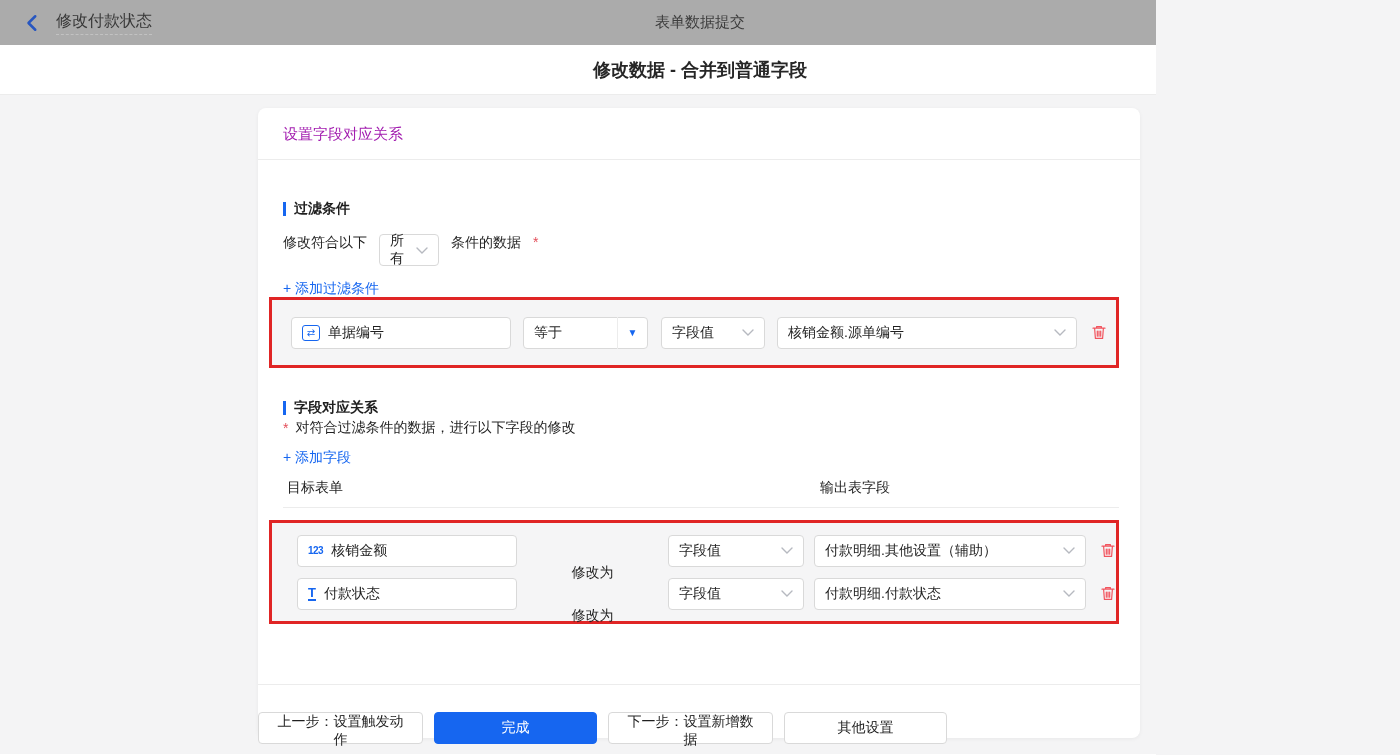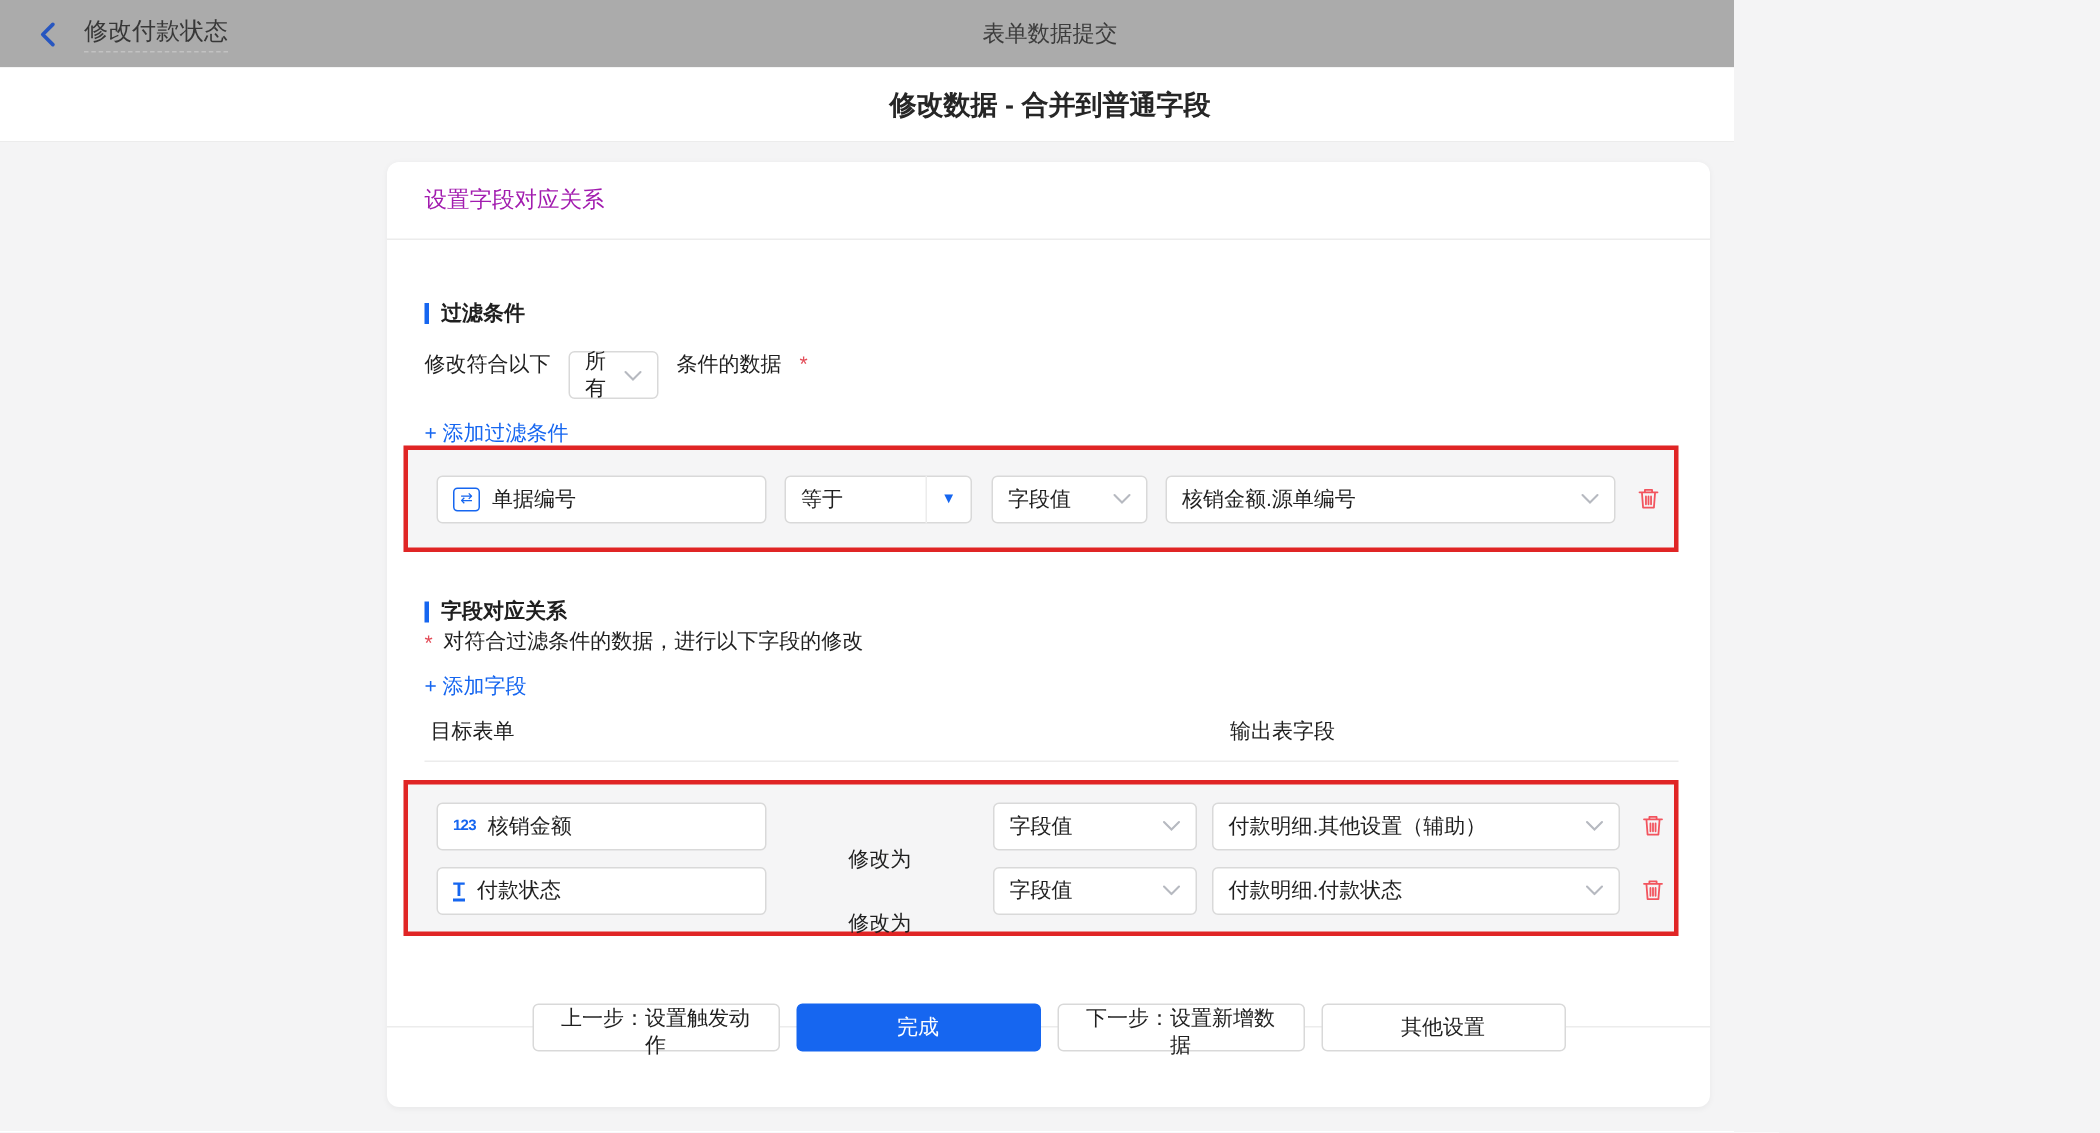--- a/index.html
+++ b/index.html
@@ -52,21 +52,21 @@
   .desc-row { position:absolute; top:311px; left:25px; display:flex; align-items:center; gap:7px;
               font-size:14px; color:#1f1f1f; }
 
   .col-headers { position:absolute; top:371px; left:0; right:0; font-size:14px; color:#1f1f1f; }
   .col-target { position:absolute; left:29px; }
   .col-output { position:absolute; left:562px; }
   .col-divider { position:absolute; top:399px; left:25px; width:836px; height:1px; background:#ececec; }
 
   
   .hl-box { position:absolute; left:11px; width:850px; background:#f5f5f6;
-            border:3px solid #e02525; }
+            border:3px solid #e02525;align-items:flex-end; }
   .box1 { top:189px; height:71px; display:flex; align-items:center; padding-left:19px; }
   .box2 { top:412px; height:104px; display:flex; flex-direction:column;
           justify-content:center; gap:11px; padding-left:19px; }
   .map-row { display:flex; align-items:center; height:32px; }
 
   .field-box { width:220px; height:32px; background:#fff; border:1px solid #d9d9d9;
                border-radius:4px; display:flex; align-items:center; padding-left:10px;
                gap:8px; font-size:14px; color:#1f1f1f; cursor:pointer; }
   .f-icon-serial { width:18px; height:16px; border:1px solid #1666f0; border-radius:3px;
                    color:#1666f0; font-size:10px; line-height:14px; text-align:center; }
@@ -87,22 +87,22 @@
   .wide-select-f { width:300px; margin-left:12px; }
   .type-select-m { width:136px; }
   .wide-select-m { width:272px; margin-left:10px; }
 
   .modify-cell { width:151px; text-align:center; font-size:14px; color:#1f1f1f;margin-top:44px; }
 
   .trash-btn { margin-left:14px; background:none; border:none; cursor:pointer; display:flex;
                align-items:center; }
 
   .card-footer-divider { position:absolute; top:576px; left:0; width:882px; height:1px; background:#ececec; }
-  .card-footer { position:absolute; top:561px; left:0; width:882px; display:flex;
-                 justify-content:center; gap:11px; }
+  .card-footer { position:absolute; top:604px; left:0; width:882px; display:flex;
+                 justify-content:flex-start; gap:11px; }
   .btn { height:32px; border:1px solid #d9d9d9; border-radius:4px; background:#fff;
          font-size:14px; color:#1f1f1f; cursor:pointer; font-family:inherit; padding:0 14px; }
   .btn-prev, .btn-next { width:165px; }
   .btn-other { width:163px; }
   .btn-done { width:163px; background:#1666f0; border-color:#1666f0; color:#fff; }
 </style>
 </head>
 <body>
 
 <div class="screen">

